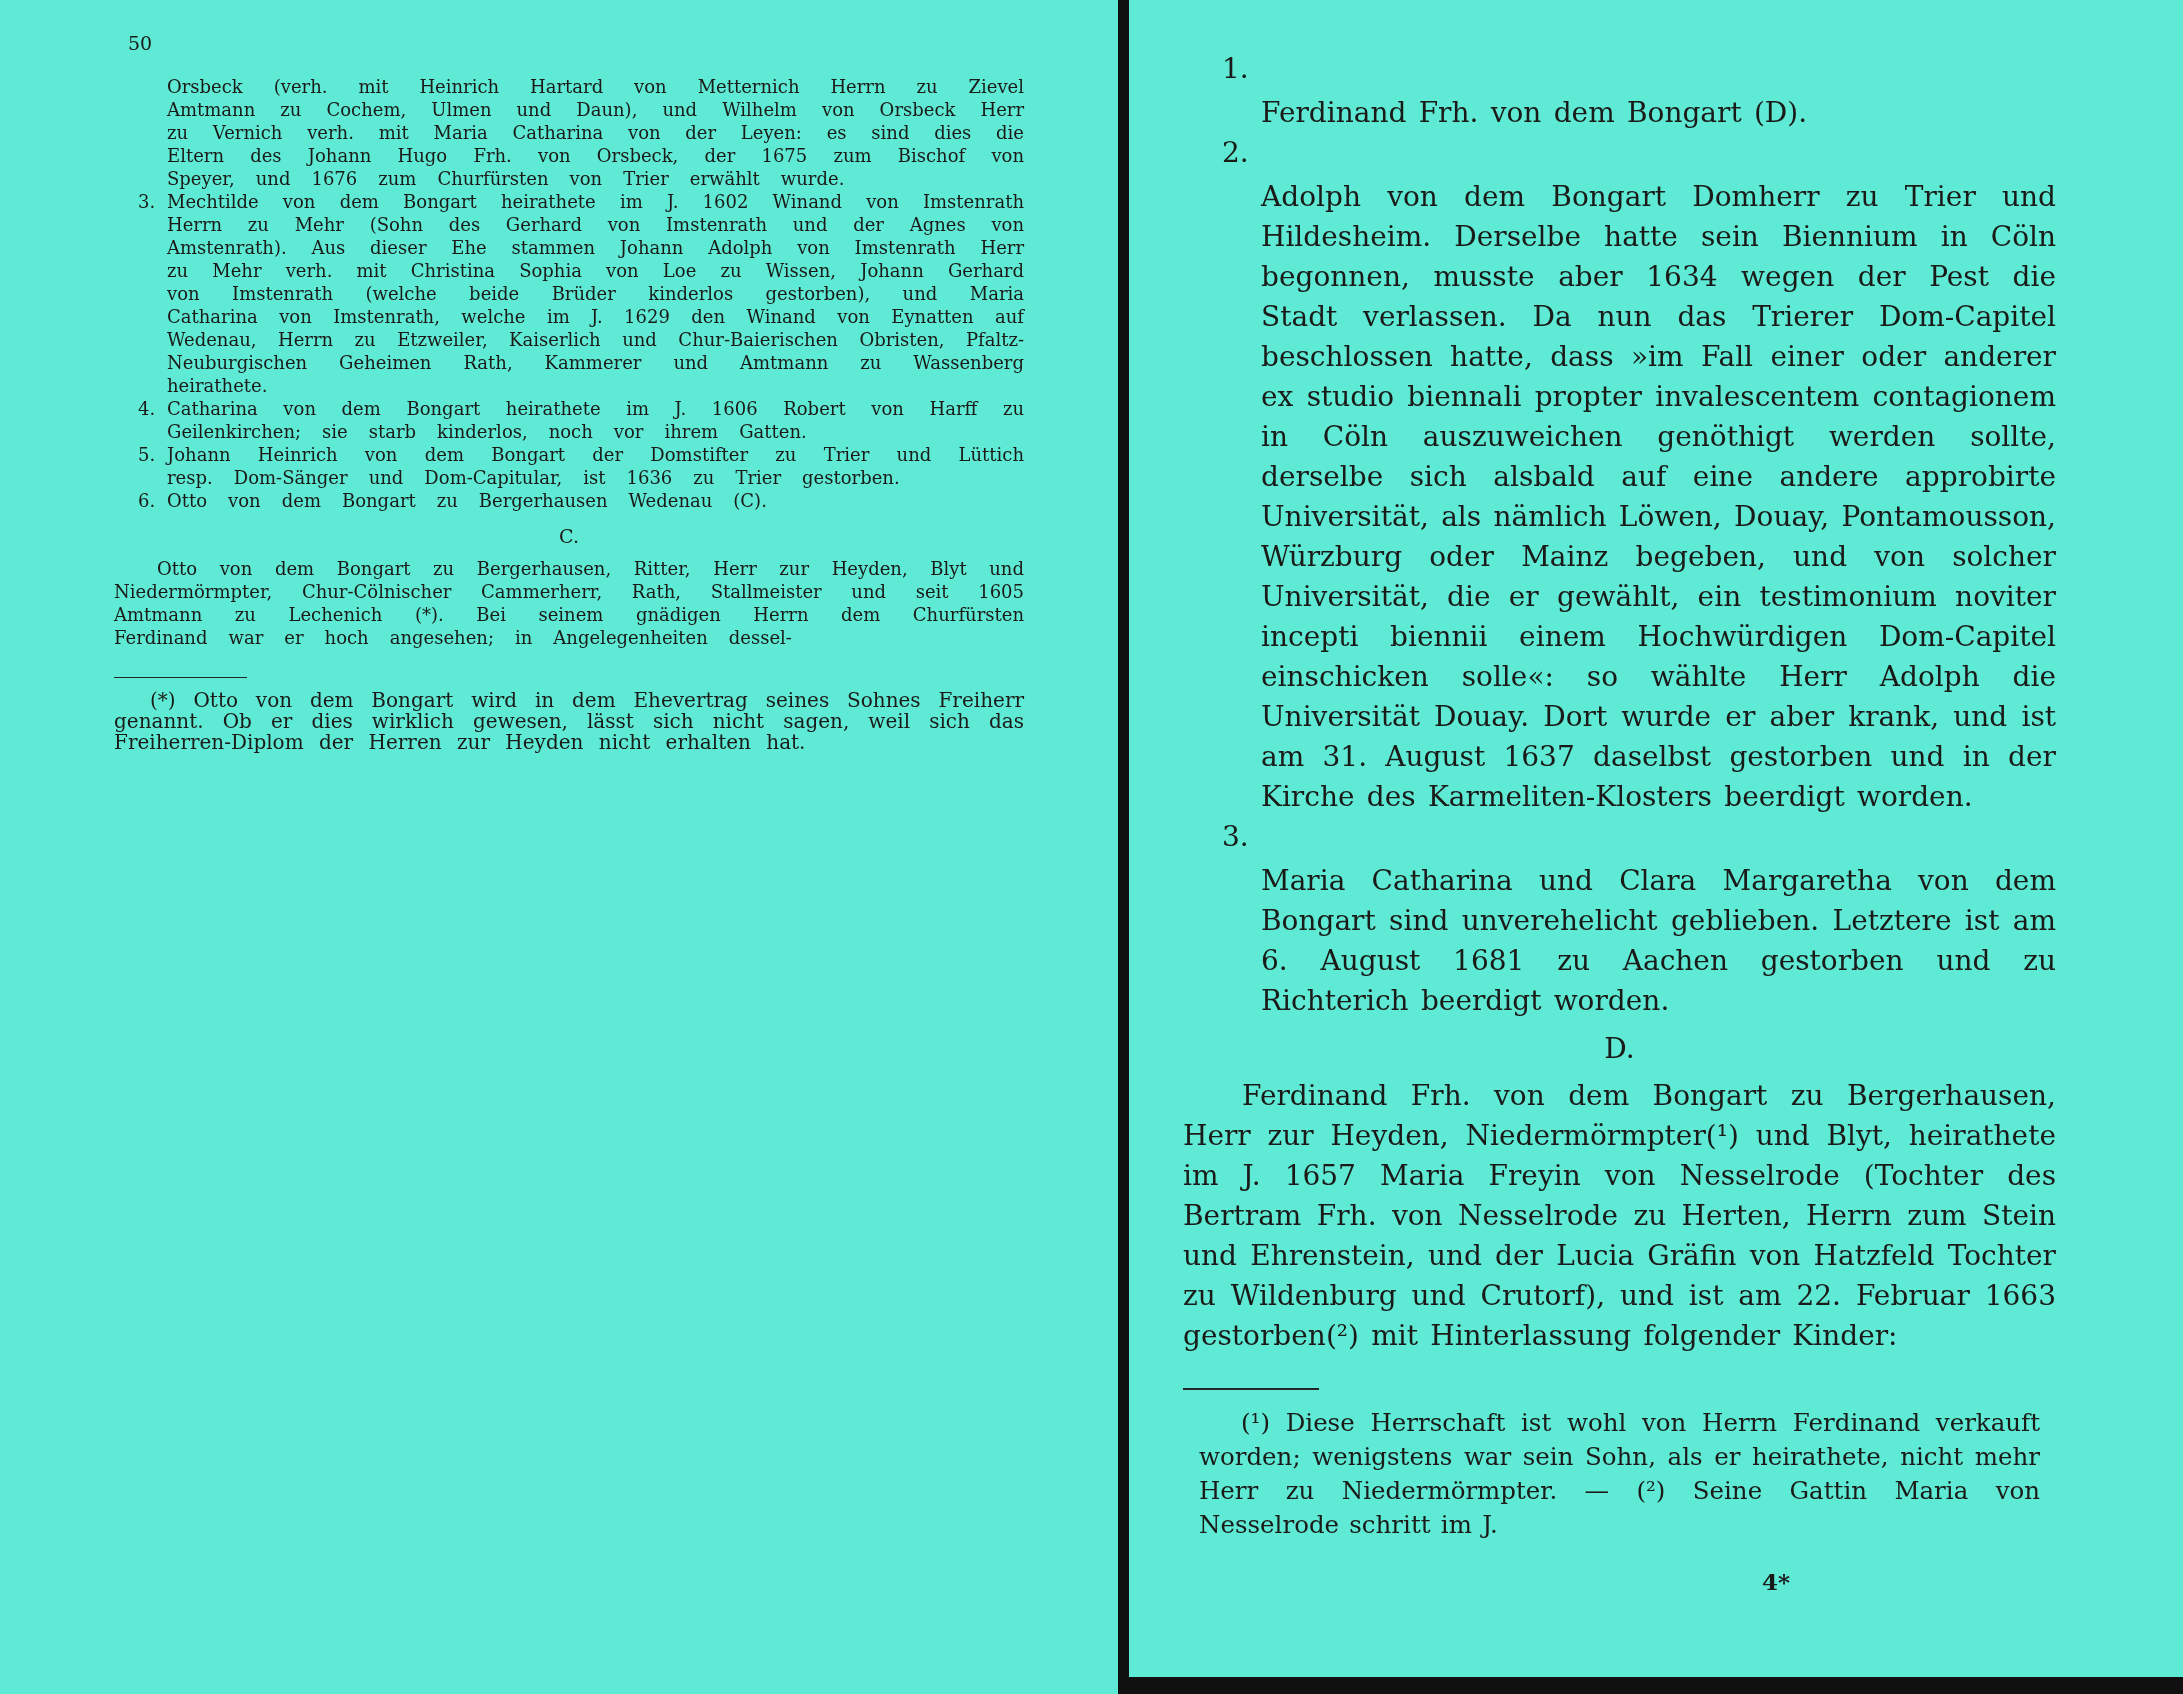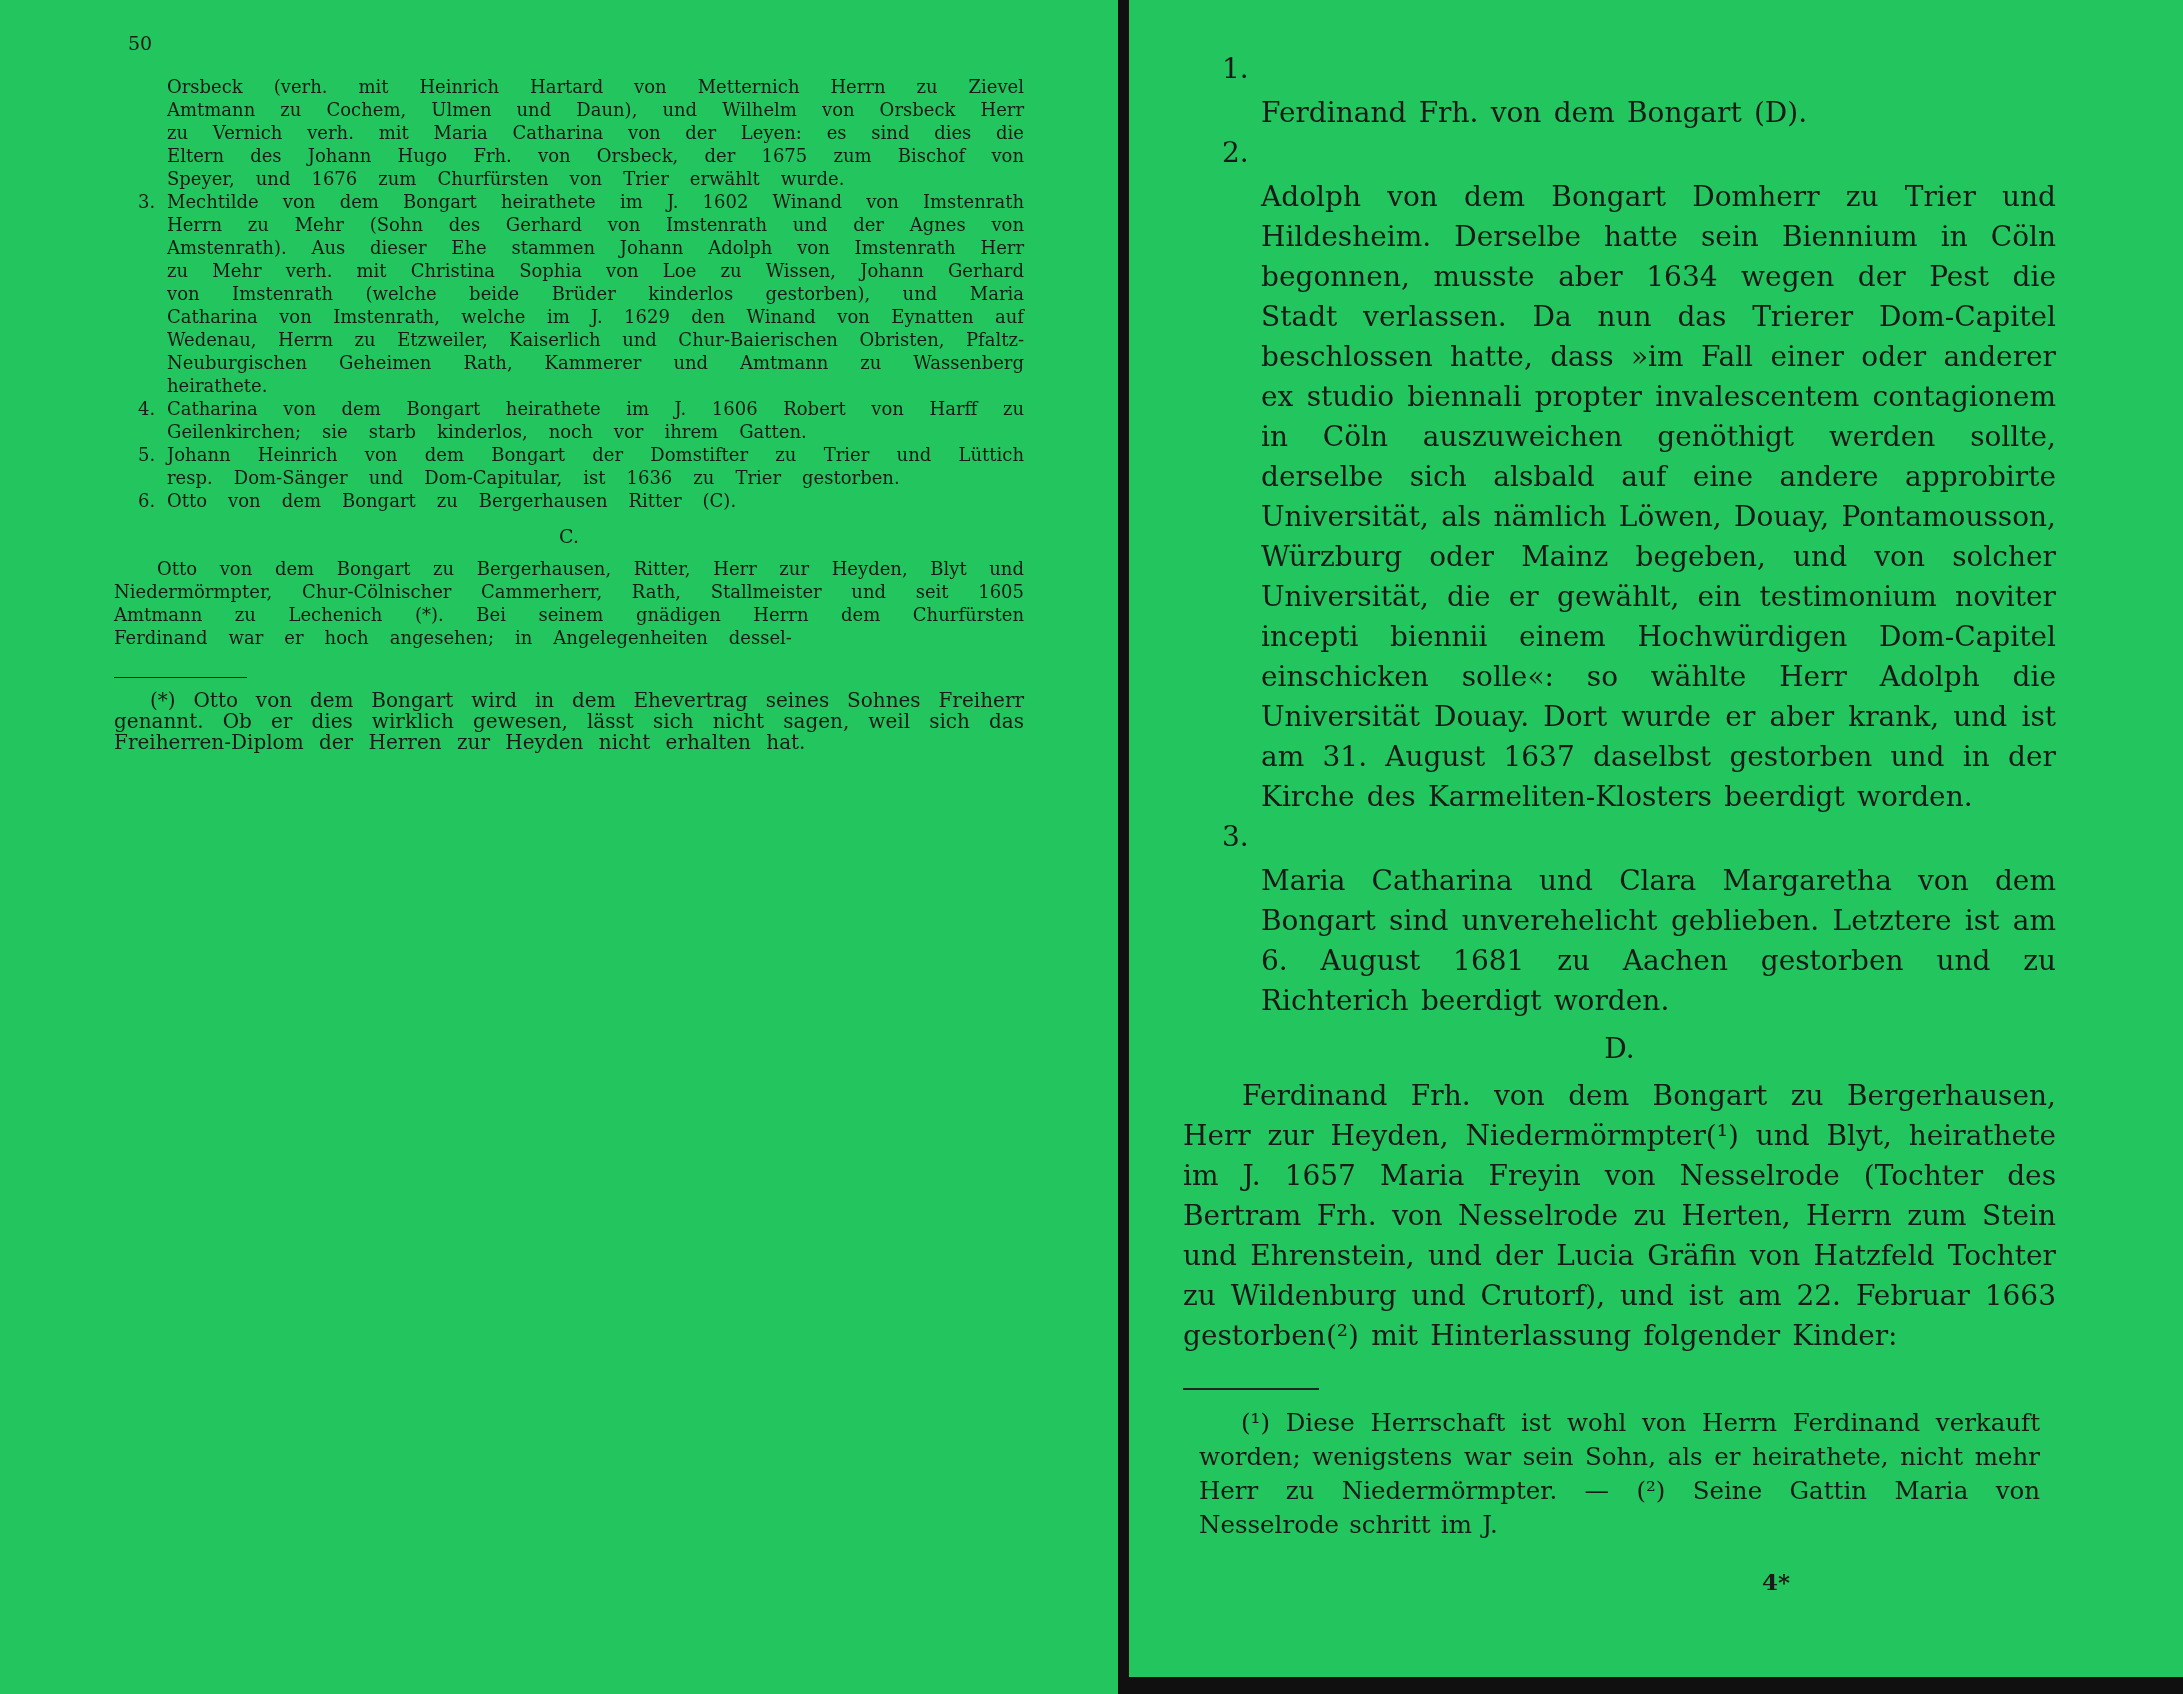--- a/index.html
+++ b/index.html
@@ -1,17 +1,17 @@
 <!DOCTYPE html>
 <html style="font-size:11.2px"><head>
 <meta charset="utf-8">
 <style>
   html,body{margin:0;padding:0;background:#e8e8e4;}
   .spread{
-    position:relative;width:2183px;height:1695px;background:#22c55e;
+    position:relative;width:2183px;height:1695px;background:#5eead4;
     font-family:"DejaVu Serif","Liberation Serif",serif;color:#1a1a18;
     overflow:hidden;
   }
   
   .gutter-bar{position:absolute;left:1118px;top:0;width:10.5px;height:1695px;background:#101010;}
   .bottom-bar{position:absolute;left:1118px;bottom:0;width:1065px;height:18px;background:#101010;}
 
   .page{position:absolute;top:0;}
   .page-left{left:114px;top:32px;width:910px;}
   .page-right{left:1183px;top:49px;width:873px;}
@@ -65,21 +65,21 @@
         <div class="li">
           <span class="num">4.</span>
           <span class="txt">Catharina von dem Bongart heirathete im J. 1606 Robert von Harff zu Geilenkirchen; sie starb kinderlos, noch vor ihrem Gatten.</span>
         </div>
         <div class="li">
           <span class="num">5.</span>
           <span class="txt">Johann Heinrich von dem Bongart der Domstifter zu Trier und Lüttich resp. Dom-Sänger und Dom-Capitular, ist 1636 zu Trier gestorben.</span>
         </div>
         <div class="li">
           <span class="num">6.</span>
-          <span class="txt">Otto von dem Bongart zu Bergerhausen Ritter (C).</span>
+          <span class="txt">Otto von dem Bongart zu Bergerhausen Wedenau (C).</span>
         </div>
       </div>
 
       <div class="sec-head">C.</div>
 
       <p class="para">Otto von dem Bongart zu Bergerhausen, Ritter, Herr zur Heyden, Blyt und Niedermörmpter, Chur-Cölnischer Cammerherr, Rath, Stallmeister und seit 1605 Amtmann zu Lechenich (*). Bei seinem gnädigen Herrn dem Churfürsten Ferdinand war er hoch angesehen; in Angelegenheiten dessel-</p>
 
       <hr class="fn-rule">
 
       <p class="footnote-left">(*) Otto von dem Bongart wird in dem Ehevertrag seines Sohnes Freiherr genannt. Ob er dies wirklich gewesen, lässt sich nicht sagen, weil sich das Freiherren-Diplom der Herren zur Heyden nicht erhalten hat.</p>

